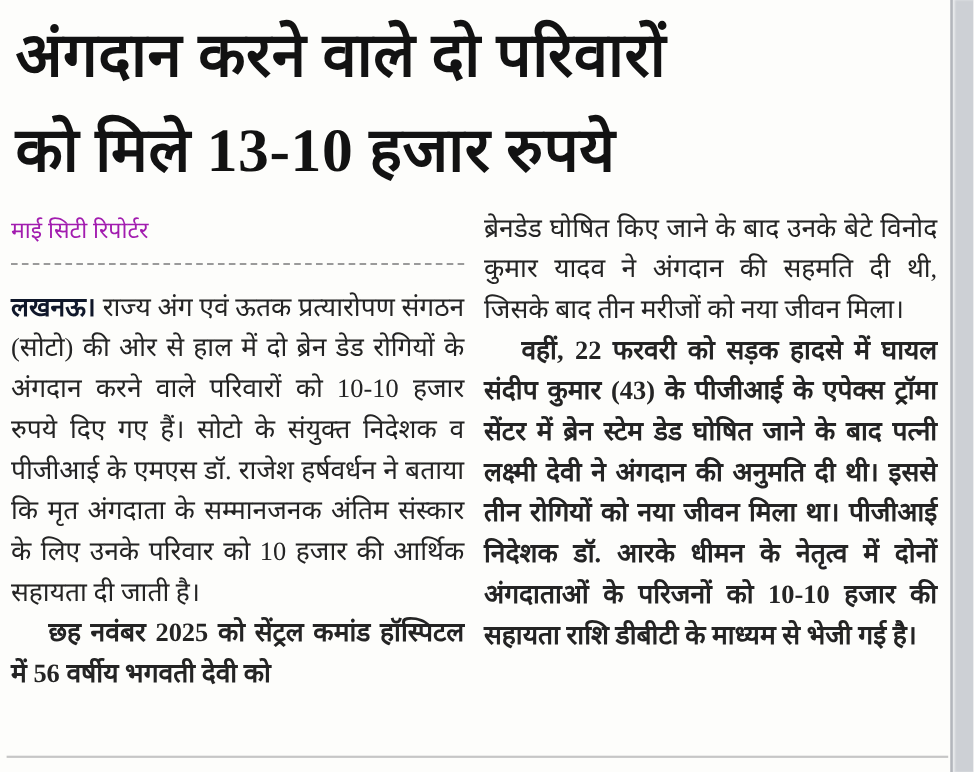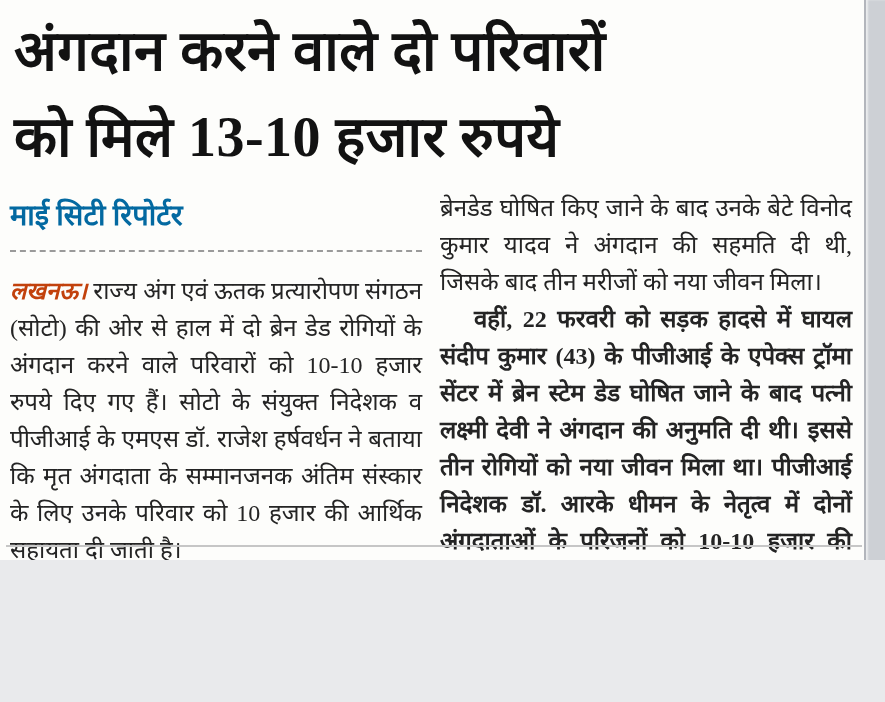--- a/index.html
+++ b/index.html
@@ -1,19 +1,19 @@
 <!DOCTYPE html>
 <html><head>
 <meta charset="utf-8">
 <style>
   html, body { margin: 0; padding: 0; background: #e9eaec; }
   .page {
     position: relative;
     width: 885px;
-    height: 560px;
+    height: 702px;
     background: #fdfdfb;
     overflow: hidden;
     font-family: "Liberation Serif", "DejaVu Serif", serif;
     color: #262626;
   }
   .edge-strip {
     position: absolute;
     top: 0; right: 0;
     width: 19px; height: 702px;
     background: #cdd0d5;
@@ -41,59 +41,60 @@
     margin: 2px 0 6px 4px;
   }
   .headline span { display: block; white-space: nowrap; }
   .columns {
     display: flex;
     gap: 18px;
     margin-top: 10px;
   }
   .col { flex: 1 1 0; min-width: 0; }
   .byline {
-    font-size: 29px;
-    font-weight: 700;
-    color: #0369a1;
+    font-size: 21px;
+    font-weight: 400;
+    color: #a21caf;
     margin: 4px 0 0 0;
   }
   .byline-rule {
     border: none;
     border-top: 2px dashed #9a9a9a;
     margin: 17px 0 0 0;
   }
   p.body {
     font-size: 24px;
     line-height: 37px;
     text-align: justify;
     margin: 0;
     color: #242424;
   }
   .col-left p.body.first { margin-top: 21px; }
   p.body.indent { text-indent: 34px; font-weight: bold; }
-  .dateline { font-weight: 700; color: #c2410c; font-style: italic; }
+  .dateline { font-weight: 700; color: #0f172a; }
 </style>
 </head>
 <body>
 
 <div class="page">
 
   <div class="paper">
 
     <h1 class="headline">
       <span>अंगदान करने वाले दो परिवारों</span>
       <span>को मिले 13-10 हजार रुपये</span>
     </h1>
 
     <div class="columns">
 
       <div class="col col-left">
         <div class="byline">माई सिटी रिपोर्टर</div>
         <hr class="byline-rule">
         <p class="body first"><strong class="dateline">लखनऊ।</strong><span> राज्य अंग एवं ऊतक प्रत्यारोपण संगठन (सोटो) की ओर से हाल में दो ब्रेन डेड रोगियों के अंगदान करने वाले परिवारों को 10-10 हजार रुपये दिए गए हैं। सोटो के संयुक्त निदेशक व पीजीआई के एमएस डॉ. राजेश हर्षवर्धन ने बताया कि मृत अंगदाता के सम्मानजनक अंतिम संस्कार के लिए उनके परिवार को 10 हजार की आर्थिक सहायता दी जाती है।</span></p>
+        <p class="body indent">छह नवंबर 2025 को सेंट्रल कमांड हॉस्पिटल में 56 वर्षीय भगवती देवी को</p>
       </div>
 
       <div class="col col-right">
         <p class="body">ब्रेनडेड घोषित किए जाने के बाद उनके बेटे विनोद कुमार यादव ने अंगदान की सहमति दी थी, जिसके बाद तीन मरीजों को नया जीवन मिला।</p>
         <p class="body indent">वहीं, 22 फरवरी को सड़क हादसे में घायल संदीप कुमार (43) के पीजीआई के एपेक्स ट्रॉमा सेंटर में ब्रेन स्टेम डेड घोषित जाने के बाद पत्नी लक्ष्मी देवी ने अंगदान की अनुमति दी थी। इससे तीन रोगियों को नया जीवन मिला था। पीजीआई निदेशक डॉ. आरके धीमन के नेतृत्व में दोनों अंगदाताओं के परिजनों को 10-10 हजार की सहायता राशि डीबीटी के माध्यम से भेजी गई है।</p>
       </div>
 
     </div>
   </div>
 

